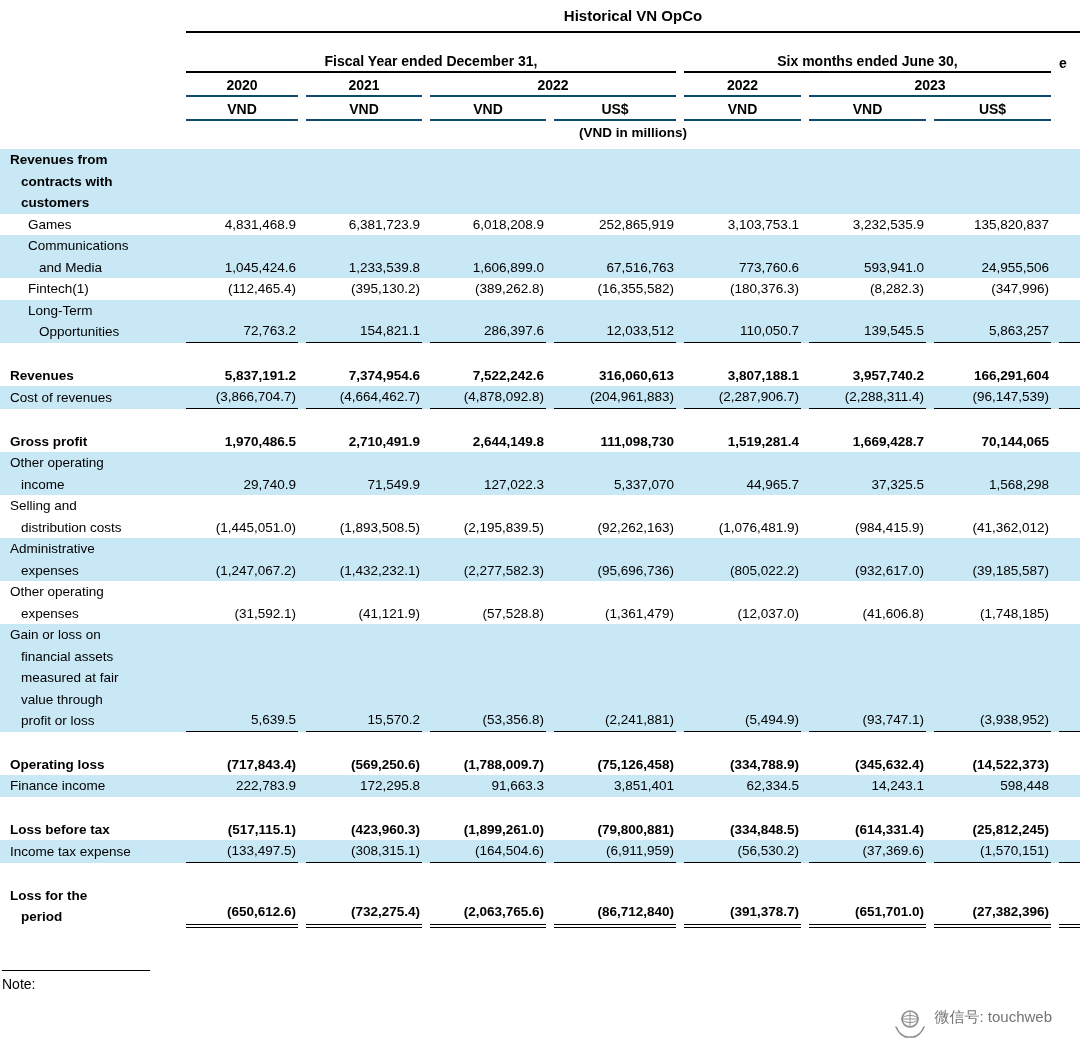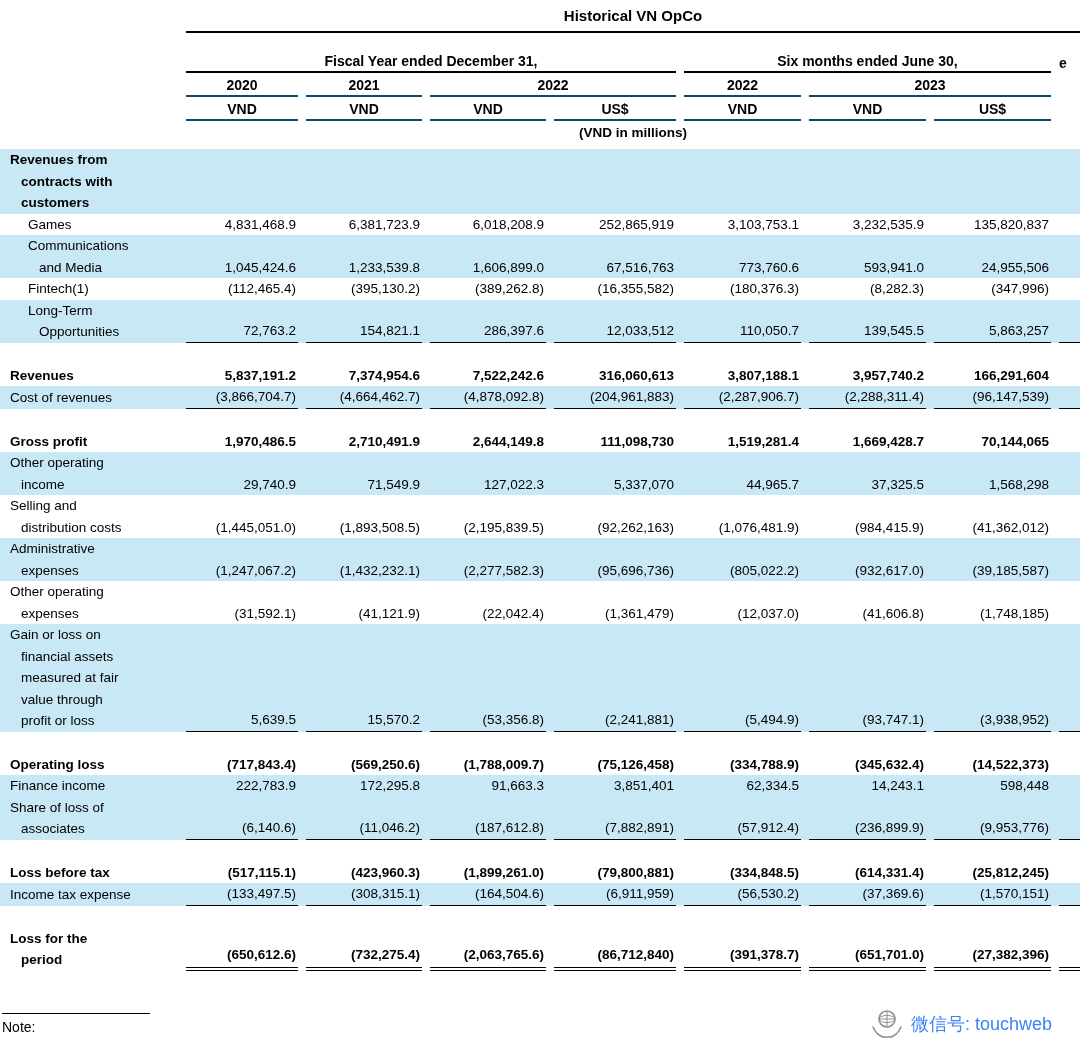--- a/index.html
+++ b/index.html
@@ -52,22 +52,22 @@
   .cell.val { text-align: right; padding-right: 2px; white-space: nowrap; }
   .u1 { border-bottom: 1.5px solid #000; }
   .u2 { border-bottom: 4px double #000; padding-bottom: 1px; }
   .sliver { height: 100%; }
   
   .note-area { margin-top: 42px; padding-left: 2px; }
   .note-rule { width: 148px; border-top: 1.5px solid #000; }
   .note-label { margin-top: 5px; font-size: 14px; }
   .watermark {
     position: absolute; right: 28px; bottom: 24px;
-    display: flex; align-items: center; gap: 7px;
-    color: #3b82f6; font-size: 18px;
+    display: flex; gap: 7px;
+    color: #737373; font-size: 15px;
   }
 </style>
 </head>
 <body>
 
 <div>
 
   <div class="grid title-row">
     <div class="title-cell">Historical VN OpCo</div>
   </div>
@@ -253,21 +253,21 @@
         <div class="cell val">(39,185,587)</div>
         <div class="cell sliver"></div>
       </div>
       <div class="grid row">
         <div class="cell label">
           <div class="lbl-line">Other operating</div>
           <div class="lbl-line cont">expenses</div>
         </div>
         <div class="cell val">(31,592.1)</div>
         <div class="cell val">(41,121.9)</div>
-        <div class="cell val">(22,042.4)</div>
+        <div class="cell val">(57,528.8)</div>
         <div class="cell val">(1,361,479)</div>
         <div class="cell val">(12,037.0)</div>
         <div class="cell val">(41,606.8)</div>
         <div class="cell val">(1,748,185)</div>
         <div class="cell sliver"></div>
       </div>
       <div class="grid row hl">
         <div class="cell label">
           <div class="lbl-line">Gain or loss on</div>
           <div class="lbl-line cont">financial assets</div>
@@ -304,34 +304,20 @@
         </div>
         <div class="cell val">222,783.9</div>
         <div class="cell val">172,295.8</div>
         <div class="cell val">91,663.3</div>
         <div class="cell val">3,851,401</div>
         <div class="cell val">62,334.5</div>
         <div class="cell val">14,243.1</div>
         <div class="cell val">598,448</div>
         <div class="cell sliver"></div>
       </div>
-      <div class="grid row hl">
-        <div class="cell label">
-          <div class="lbl-line">Share of loss of</div>
-          <div class="lbl-line cont">associates</div>
-        </div>
-        <div class="cell val u1">(6,140.6)</div>
-        <div class="cell val u1">(11,046.2)</div>
-        <div class="cell val u1">(187,612.8)</div>
-        <div class="cell val u1">(7,882,891)</div>
-        <div class="cell val u1">(57,912.4)</div>
-        <div class="cell val u1">(236,899.9)</div>
-        <div class="cell val u1">(9,953,776)</div>
-        <div class="cell sliver u1"></div>
-      </div>
       <div class="grid row spacer"></div>
       <div class="grid row bold">
         <div class="cell label">
           <div class="lbl-line">Loss before tax</div>
         </div>
         <div class="cell val">(517,115.1)</div>
         <div class="cell val">(423,960.3)</div>
         <div class="cell val">(1,899,261.0)</div>
         <div class="cell val">(79,800,881)</div>
         <div class="cell val">(334,848.5)</div>

